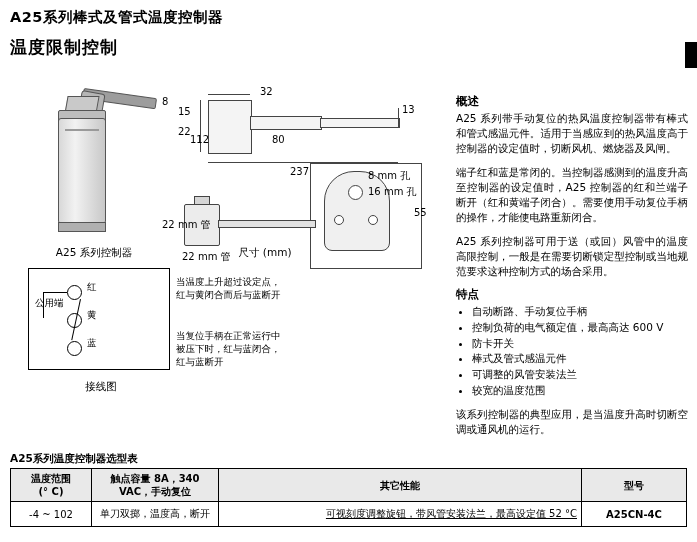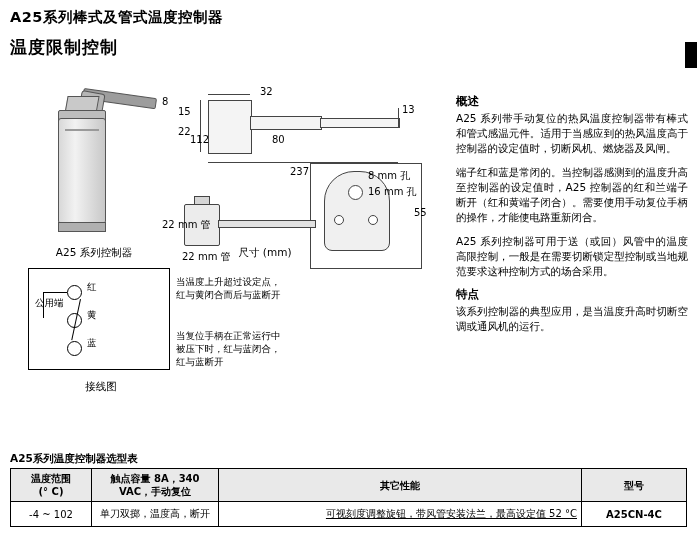--- a/index.html
+++ b/index.html
@@ -398,20 +398,28 @@
     <div class="cap" style="left:36px; top:312px; width:110px;">接线图</div>
   </div>
 
   <div class="right-col">
     <div class="sec-h">概述</div>
     <p class="sec-p">A25 系列带手动复位的热风温度控制器带有棒式和管式感温元件。适用于当感应到的热风温度高于控制器的设定值时，切断风机、燃烧器及风闸。</p>
     <p class="sec-p">端子红和蓝是常闭的。当控制器感测到的温度升高至控制器的设定值时，A25 控制器的红和兰端子断开（红和黄端子闭合）。需要使用手动复位手柄的操作，才能使电路重新闭合。</p>
     <p class="sec-p">A25 系列控制器可用于送（或回）风管中的温度高限控制，一般是在需要切断锁定型控制或当地规范要求这种控制方式的场合采用。</p>
 
     <div class="sec-h">特点</div>
+    <ul class="feat">
+      <li>自动断路、手动复位手柄</li>
+      <li>控制负荷的电气额定值，最高高达 600 V</li>
+      <li>防卡开关</li>
+      <li>棒式及管式感温元件</li>
+      <li>可调整的风管安装法兰</li>
+      <li>较宽的温度范围</li>
+    </ul>
 
     <p class="sec-p">该系列控制器的典型应用，是当温度升高时切断空调或通风机的运行。</p>
   </div>
 
   <div class="tbl-title">A25系列温度控制器选型表</div>
   <table class="sel">
     <thead>
       <tr>
         <th style="width:72px; white-space:pre-line;">温度范围
 (° C)</th>

